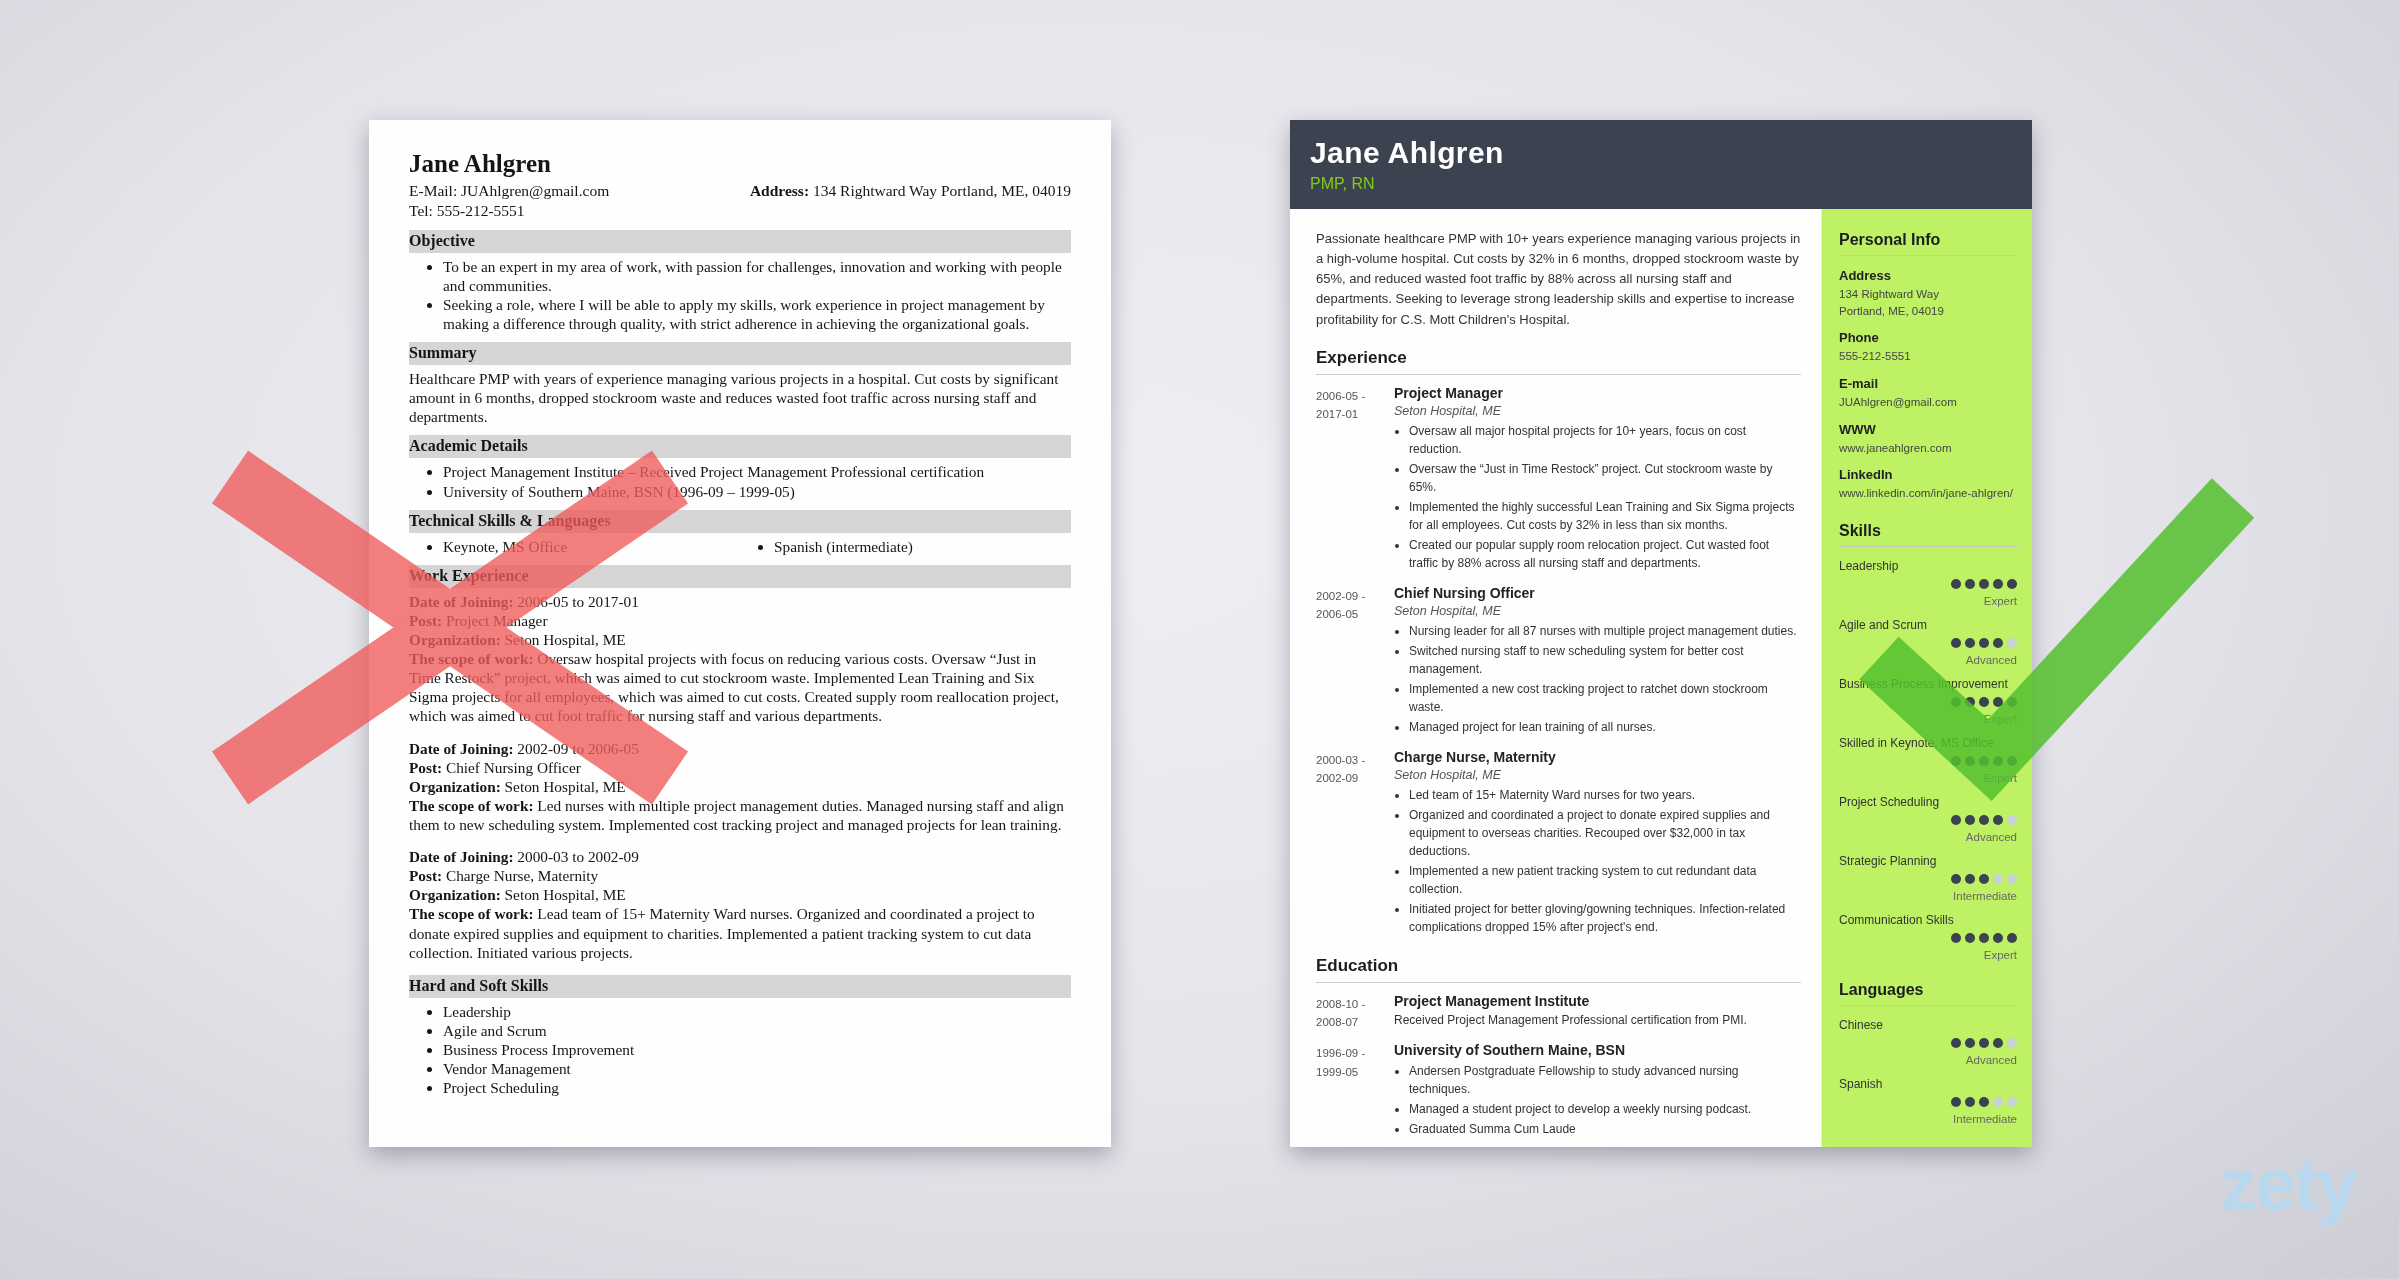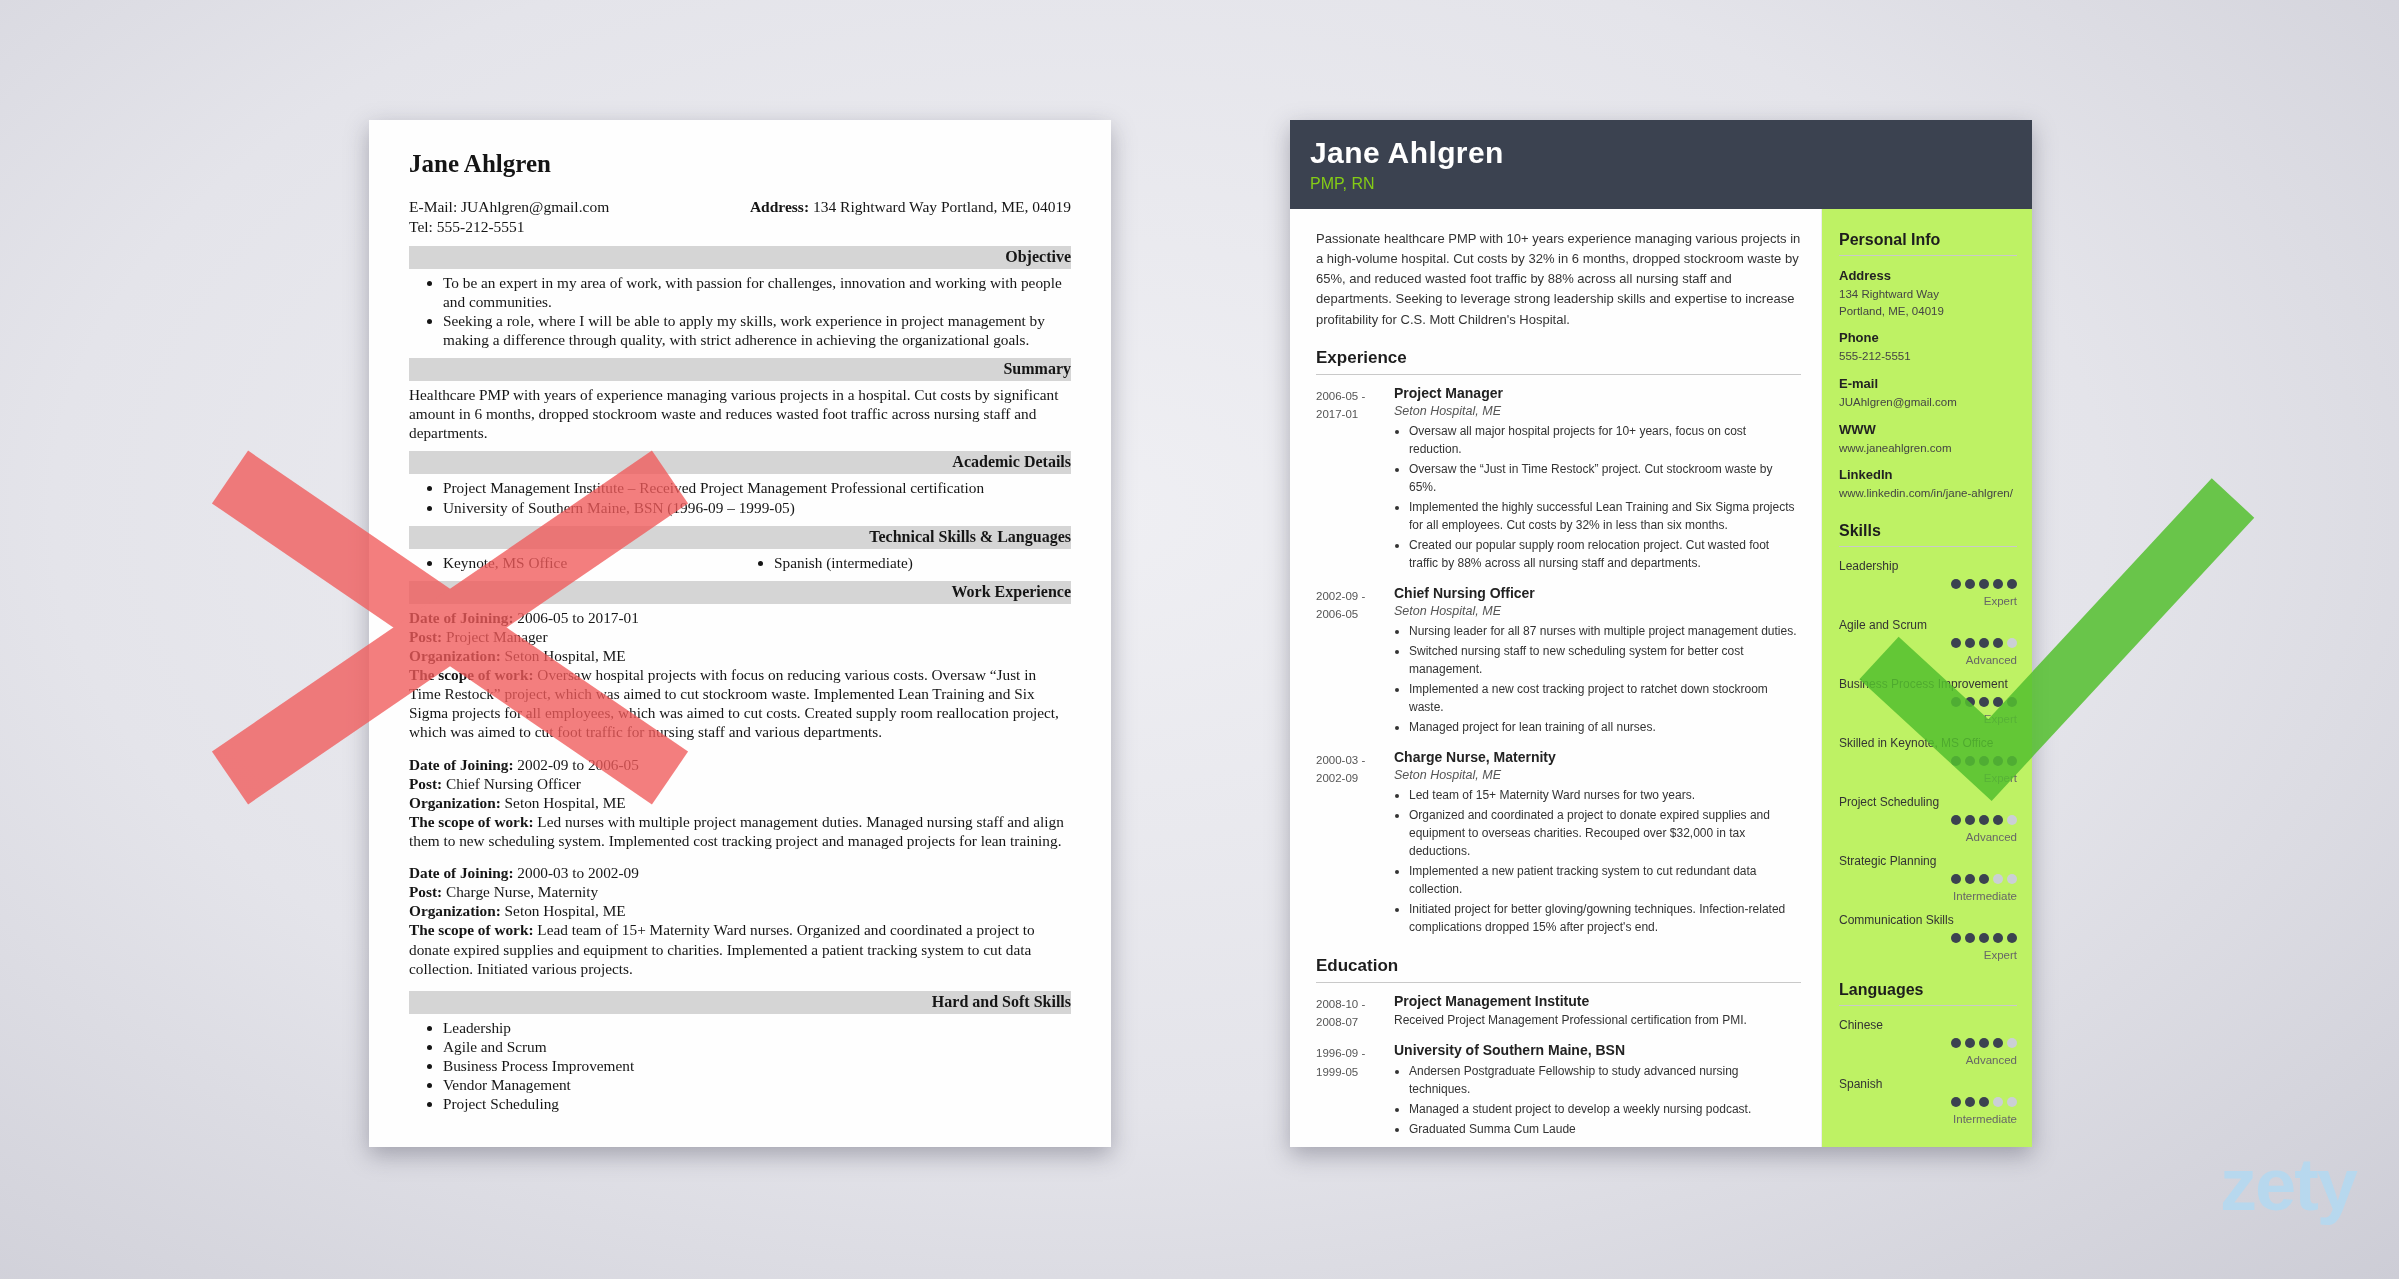--- a/index.html
+++ b/index.html
@@ -22,27 +22,27 @@
 
   
   .page-plain {
     left: 369px;
     padding: 30px 40px;
     font-family: "Liberation Serif", serif;
     color: #151515;
     overflow: hidden;
   }
   .p-name { font-size: 25px; font-weight: bold; }
-  .p-contact { display: flex; justify-content: space-between; font-size: 15.5px; margin-top: 19px; line-height: 1.28; }
+  .p-contact { display: flex; justify-content: space-between; font-size: 15.5px; margin-top: 3px; line-height: 1.28; }
   .p-contact-right { white-space: nowrap; }
   .p-lbl { font-weight: bold; }
   .p-body { font-size: 15.3px; line-height: 1.25; }
   .p-sec {
     background: #d5d5d5;
-    text-align: right;
+    text-align: left;
     font-weight: bold;
     font-size: 16px;
     padding: 1px 0 2px;
     margin: 9px 0 4px;
   }
   ul.p-list { padding-left: 34px; }
   ul.p-list li { margin: 0; }
   .p-twocol { display: flex; }
   .p-twocol ul { flex: 1; }
   .p-wentry { margin-bottom: 13px; }

